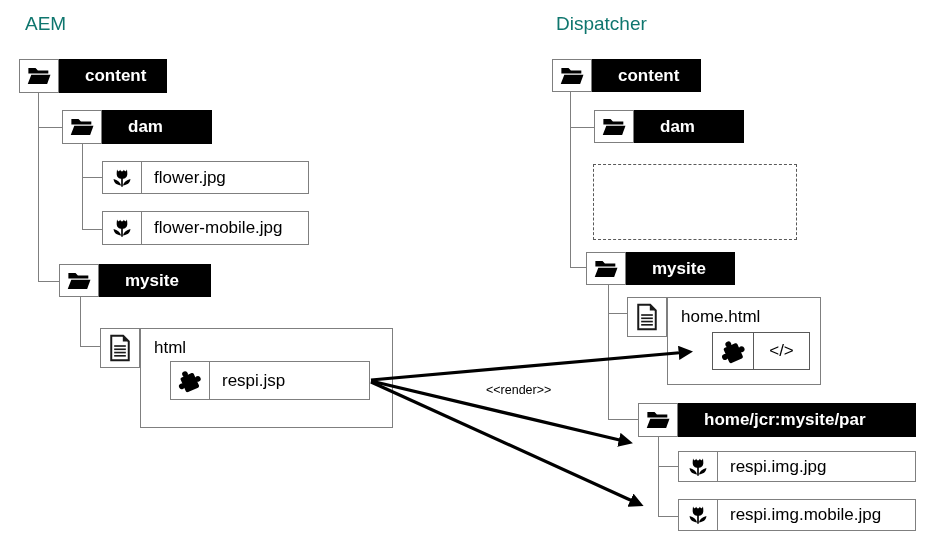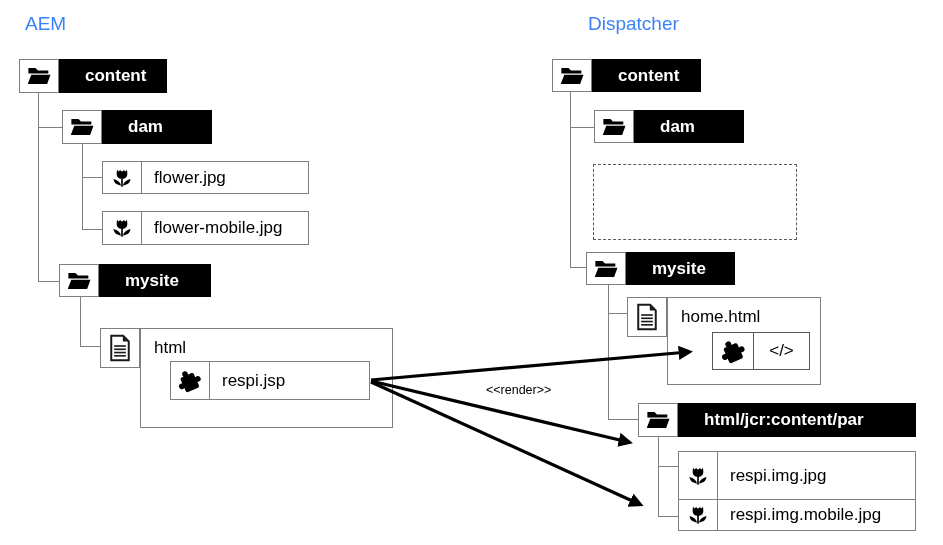--- a/index.html
+++ b/index.html
@@ -1,20 +1,20 @@
 <!DOCTYPE html>
 <html><head>
 <meta charset="utf-8">
 <style>
   html,body { margin:0; padding:0; background:#fff; }
   .canvas {
     position:relative; width:943px; height:545px; background:#ffffff;
     font-family:"Liberation Sans", sans-serif; overflow:hidden;
   }
-  .title { position:absolute; font-size:19px; color:#3b82f6; white-space:nowrap; }
+  .title { position:absolute; font-size:19px; color:#0f766e; white-space:nowrap; }
   .node { position:absolute; display:flex; align-items:stretch; }
   .cell { box-sizing:border-box; display:flex; align-items:center; white-space:nowrap; }
   .icon-cell { width:40px; justify-content:center; background:#fff; border:1px solid #7f7f7f; }
   .dark  { background:#000; color:#fff; font-weight:600; font-size:17px; padding-left:26px; }
   .light { background:#fff; color:#000; font-size:17px; padding-left:12px; border:1px solid #7f7f7f; border-left:none; }
   .container-box { position:absolute; background:#fff; border:1px solid #7f7f7f; box-sizing:border-box; }
   .container-label { position:absolute; top:9px; left:13px; font-size:17px; color:#000; white-space:nowrap; }
   .icon-box { position:absolute; width:40px; height:40px; background:#fff; border:1px solid #7f7f7f;
               box-sizing:border-box; display:flex; align-items:center; justify-content:center; }
   .comp-cell { box-sizing:border-box; border:1px solid #595959; background:#fff;
@@ -53,21 +53,21 @@
           <rect x="7" y="18" width="10" height="1.4"></rect>
         </g>
       </symbol>
       <symbol id="i-puzzle" viewBox="0 0 24 24">
         <path fill="#000" transform="rotate(-24 12 12)" d="M8.3 5.4 a2.3 2.3 0 1 1 4.6 0 c0 .5 -.2 .9 -.4 1.3 h3.2 c.8 0 1.4 .6 1.4 1.4 v3 c.4 -.25 .8 -.4 1.3 -.4 a2.3 2.3 0 1 1 0 4.6 c-.5 0 -.9 -.15 -1.3 -.4 v3.2 c0 .8 -.6 1.4 -1.4 1.4 H7 c-.8 0 -1.4 -.6 -1.4 -1.4 v-3 c-.4 .25 -.8 .4 -1.3 .4 a2.3 2.3 0 1 1 0 -4.6 c.5 0 .9 .15 1.3 .4 V8.1 c0 -.8 .6 -1.4 1.4 -1.4 h1.7 c-.25 -.4 -.4 -.8 -.4 -1.3 Z"></path>
       </symbol>
     </defs>
   </svg>
 
   <div class="title" style="left:25px; top:13px;">AEM</div>
-  <div class="title" style="left:556px; top:13px;margin-left:32px;">Dispatcher</div>
+  <div class="title" style="left:556px; top:13px;">Dispatcher</div>
 
   <div class="line" style="left:38px; top:93px; width:1px; height:188px;"></div>
   <div class="line" style="left:38px; top:127px; width:24px; height:1px;"></div>
   <div class="line" style="left:82px; top:144px; width:1px; height:85px;"></div>
   <div class="line" style="left:82px; top:177px; width:20px; height:1px;"></div>
   <div class="line" style="left:82px; top:229px; width:20px; height:1px;"></div>
   <div class="line" style="left:38px; top:281px; width:21px; height:1px;"></div>
   <div class="line" style="left:80px; top:297px; width:1px; height:49px;"></div>
   <div class="line" style="left:80px; top:346px; width:20px; height:1px;"></div>
 
@@ -189,24 +189,24 @@
       </span>
     <span class="comp-cell" style="width:56px; border-left:none;">&lt;/&gt;</span>
   </div>
 
   <div class="node" style="left:638px; top:403px; height:34px;">
     <span class="cell icon-cell">
         <svg class="ic" width="26" height="26">
           <use href="#i-folder"></use>
         </svg>
       </span>
-    <span class="cell dark" style="width:238px;">html/jcr:content/par</span>
-  </div>
-
-  <div class="node" style="left:678px; top:451px; height:49px;">
+    <span class="cell dark" style="width:238px;">home/jcr:mysite/par</span>
+  </div>
+
+  <div class="node" style="left:678px; top:451px; height:31px;">
     <span class="cell icon-cell">
         <svg class="ic" width="22" height="22">
           <use href="#i-flower"></use>
         </svg>
       </span>
     <span class="cell light" style="width:198px;">respi.img.jpg</span>
   </div>
 
   <div class="node" style="left:678px; top:499px; height:32px;">
     <span class="cell icon-cell">

